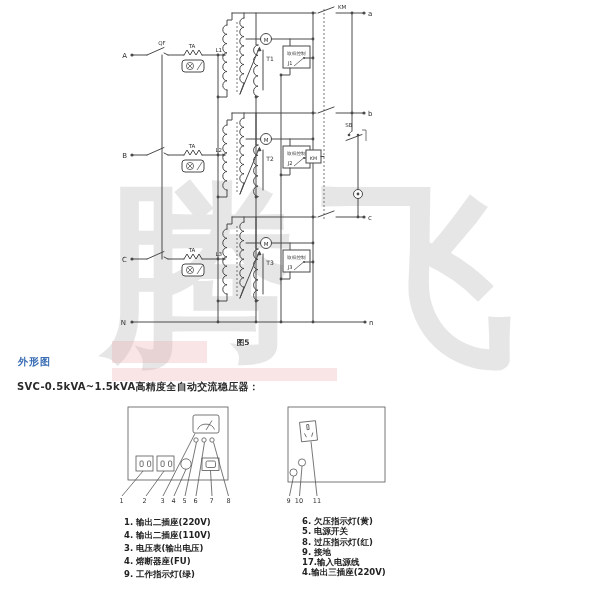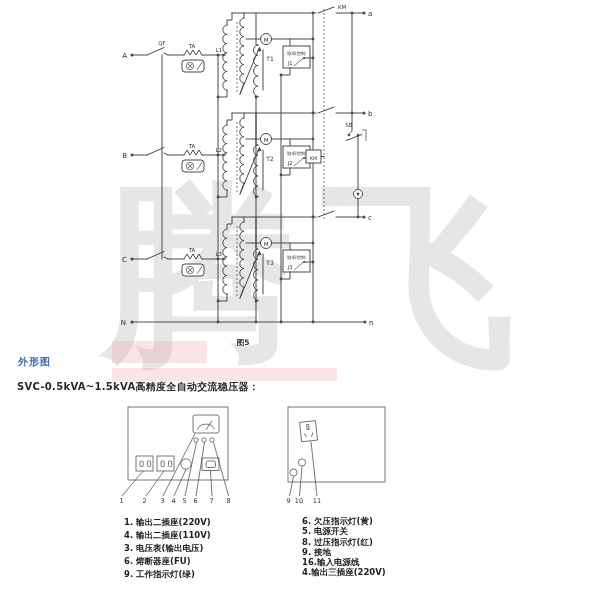--- a/index.html
+++ b/index.html
@@ -342,24 +342,24 @@
   </g>
 </svg>
 
 <div class="heading">外形图</div>
 <div class="subtitle">SVC-0.5kVA~1.5kVA高精度全自动交流稳压器：</div>
 
 <div class="legend left">
   <div>1. 输出二插座(220V)</div>
   <div>4. 输出二插座(110V)</div>
   <div>3. 电压表(输出电压)</div>
-  <div>6. 熔断器座(FU)</div>
+  <div>4. 熔断器座(FU)</div>
   <div>9. 工作指示灯(绿)</div>
 </div>
 
 <div class="legend right">
   <div>6. 欠压指示灯(黄)</div>
   <div>5. 电源开关</div>
   <div>8. 过压指示灯(红)</div>
   <div>9. 接地</div>
-  <div>16.输入电源线</div>
+  <div>17.输入电源线</div>
   <div>4.输出三插座(220V)</div>
 </div>
 
 </body></html>

